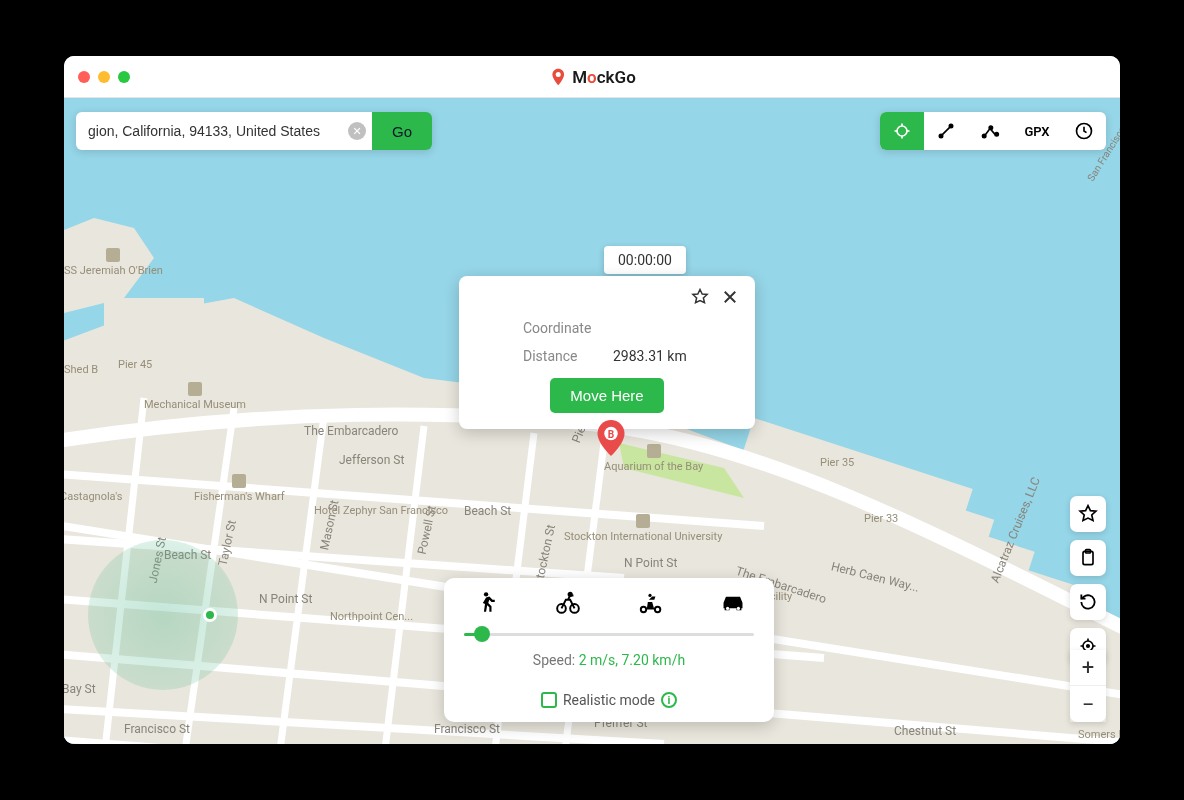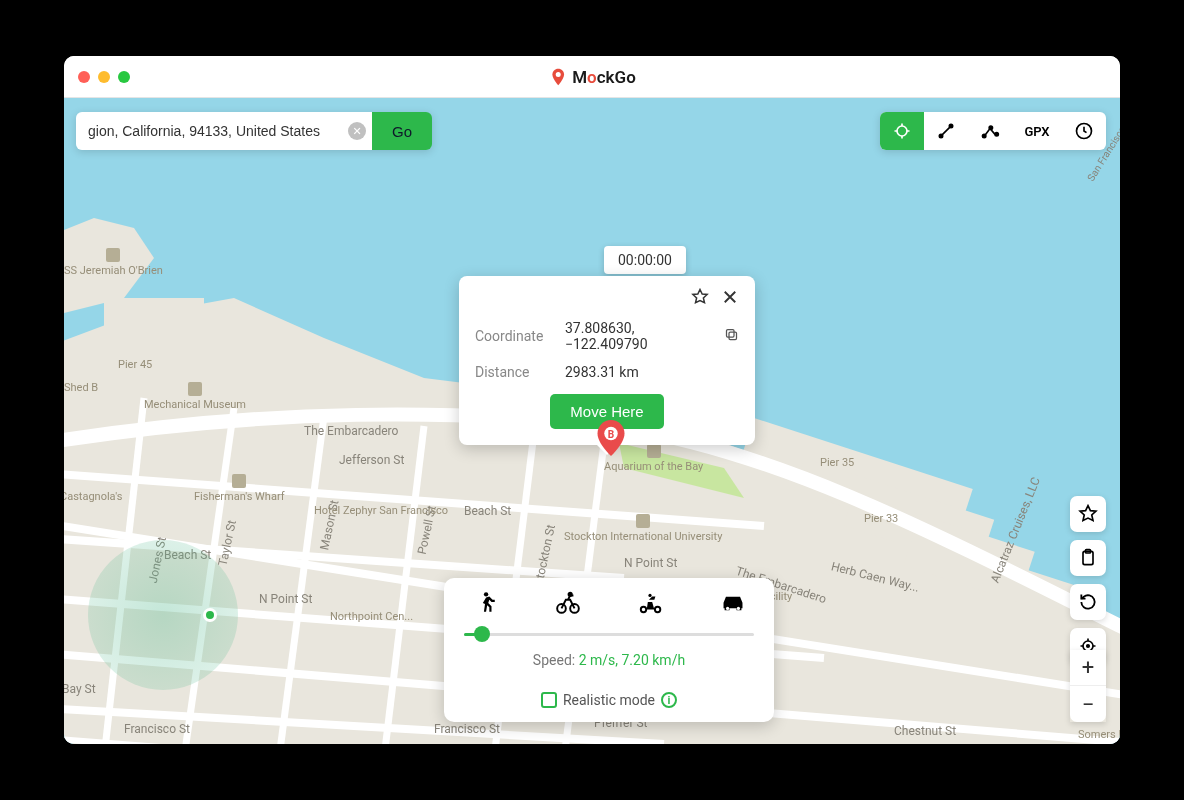--- a/index.html
+++ b/index.html
@@ -101,21 +101,21 @@
   position:absolute; top:178px; left:395px;
   width:296px; background:#fff; border-radius:8px;
   box-shadow:0 4px 16px rgba(0,0,0,.2);
   padding:12px 16px 16px;
 }
 .info-card .card-actions {
   display:flex; justify-content:flex-end; gap:12px; margin-bottom:4px;
 }
 .info-card .card-actions svg { width:18px; height:18px; cursor:pointer; stroke:#333; }
 .info-card .row { display:flex; align-items:center; padding:6px 0; font-size:14px; }
-.info-card .label { width:90px; color:#888; }
+.info-card .label { width:90px; color:#888;margin-left:48px; }
 .info-card .value { color:#333; flex:1; display:flex; align-items:center; gap:6px; }
 .move-btn {
   margin:8px auto 0; display:block;
   background:#2db84b; color:#fff; border:none;
   padding:9px 20px; border-radius:5px; font-size:15px;
   cursor:pointer;
 }
 .info-card::after {
   content:''; position:absolute; bottom:-10px; left:50%; transform:translateX(-50%);
   border:10px solid transparent; border-top-color:#fff; border-bottom:none;
@@ -259,21 +259,21 @@
     <span class="mlabel street" style="top:323px;left:502px;transform:rotate(-68deg)">Pier 3</span>
     <span class="mlabel street" style="top:425px;left:895px;transform:rotate(-68deg)">Alcatraz Cruises, LLC</span>
     <span class="mlabel street" style="top:30px;left:1000px;transform:rotate(-58deg);font-size:10px">San Francisco Ferry Bldg</span>
     <span class="mlabel street" style="top:480px;left:670px;transform:rotate(18deg)">The Embarcadero</span>
 
     <div class="mlabel poi" style="top:150px;left:0px">
         <span class="pico"></span>
         <span>SS Jeremiah
 O'Brien</span>
       </div>
-    <div class="mlabel poi" style="top:283px;left:0px">
+    <div class="mlabel poi" style="top:265px;left:0px">
         <span>Shed B</span>
       </div>
     <div class="mlabel poi" style="top:260px;left:54px">
         <span>Pier 45</span>
       </div>
     <div class="mlabel poi" style="top:284px;left:80px">
         <span class="pico"></span>
         <span>Mechanical
 Museum</span>
       </div>
@@ -360,27 +360,20 @@
       <div class="card-actions">
         <span><svg viewBox="0 0 24 24" fill="none" stroke="#333" stroke-width="2">
               <path d="M12 2l2.9 6 6.6.6-5 4.6 1.5 6.5L12 16.9 6 19.7l1.5-6.5-5-4.6 6.6-.6z"></path>
             </svg></span>
         <span><svg viewBox="0 0 24 24" stroke="#333" stroke-width="2.5">
               <path d="M5 5l14 14M19 5L5 19"></path>
             </svg></span>
       </div>
       <div class="row">
         <span class="label">Coordinate</span>
-        <span class="value">
-            <span>37.808630, −122.409790</span>
-          <span><svg width="15" height="15" viewBox="0 0 24 24" fill="none" stroke="#555" stroke-width="2">
-                <rect x="8" y="8" width="12" height="12" rx="2"></rect>
-                <rect x="4" y="4" width="12" height="12" rx="2"></rect>
-              </svg></span>
-        </span>
       </div>
       <div class="row">
         <span class="label">Distance</span>
         <span class="value">2983.31 km</span>
       </div>
       <button class="move-btn">Move Here</button>
     </div>
 
     <div class="marker">
       <svg viewBox="0 0 24 32">

